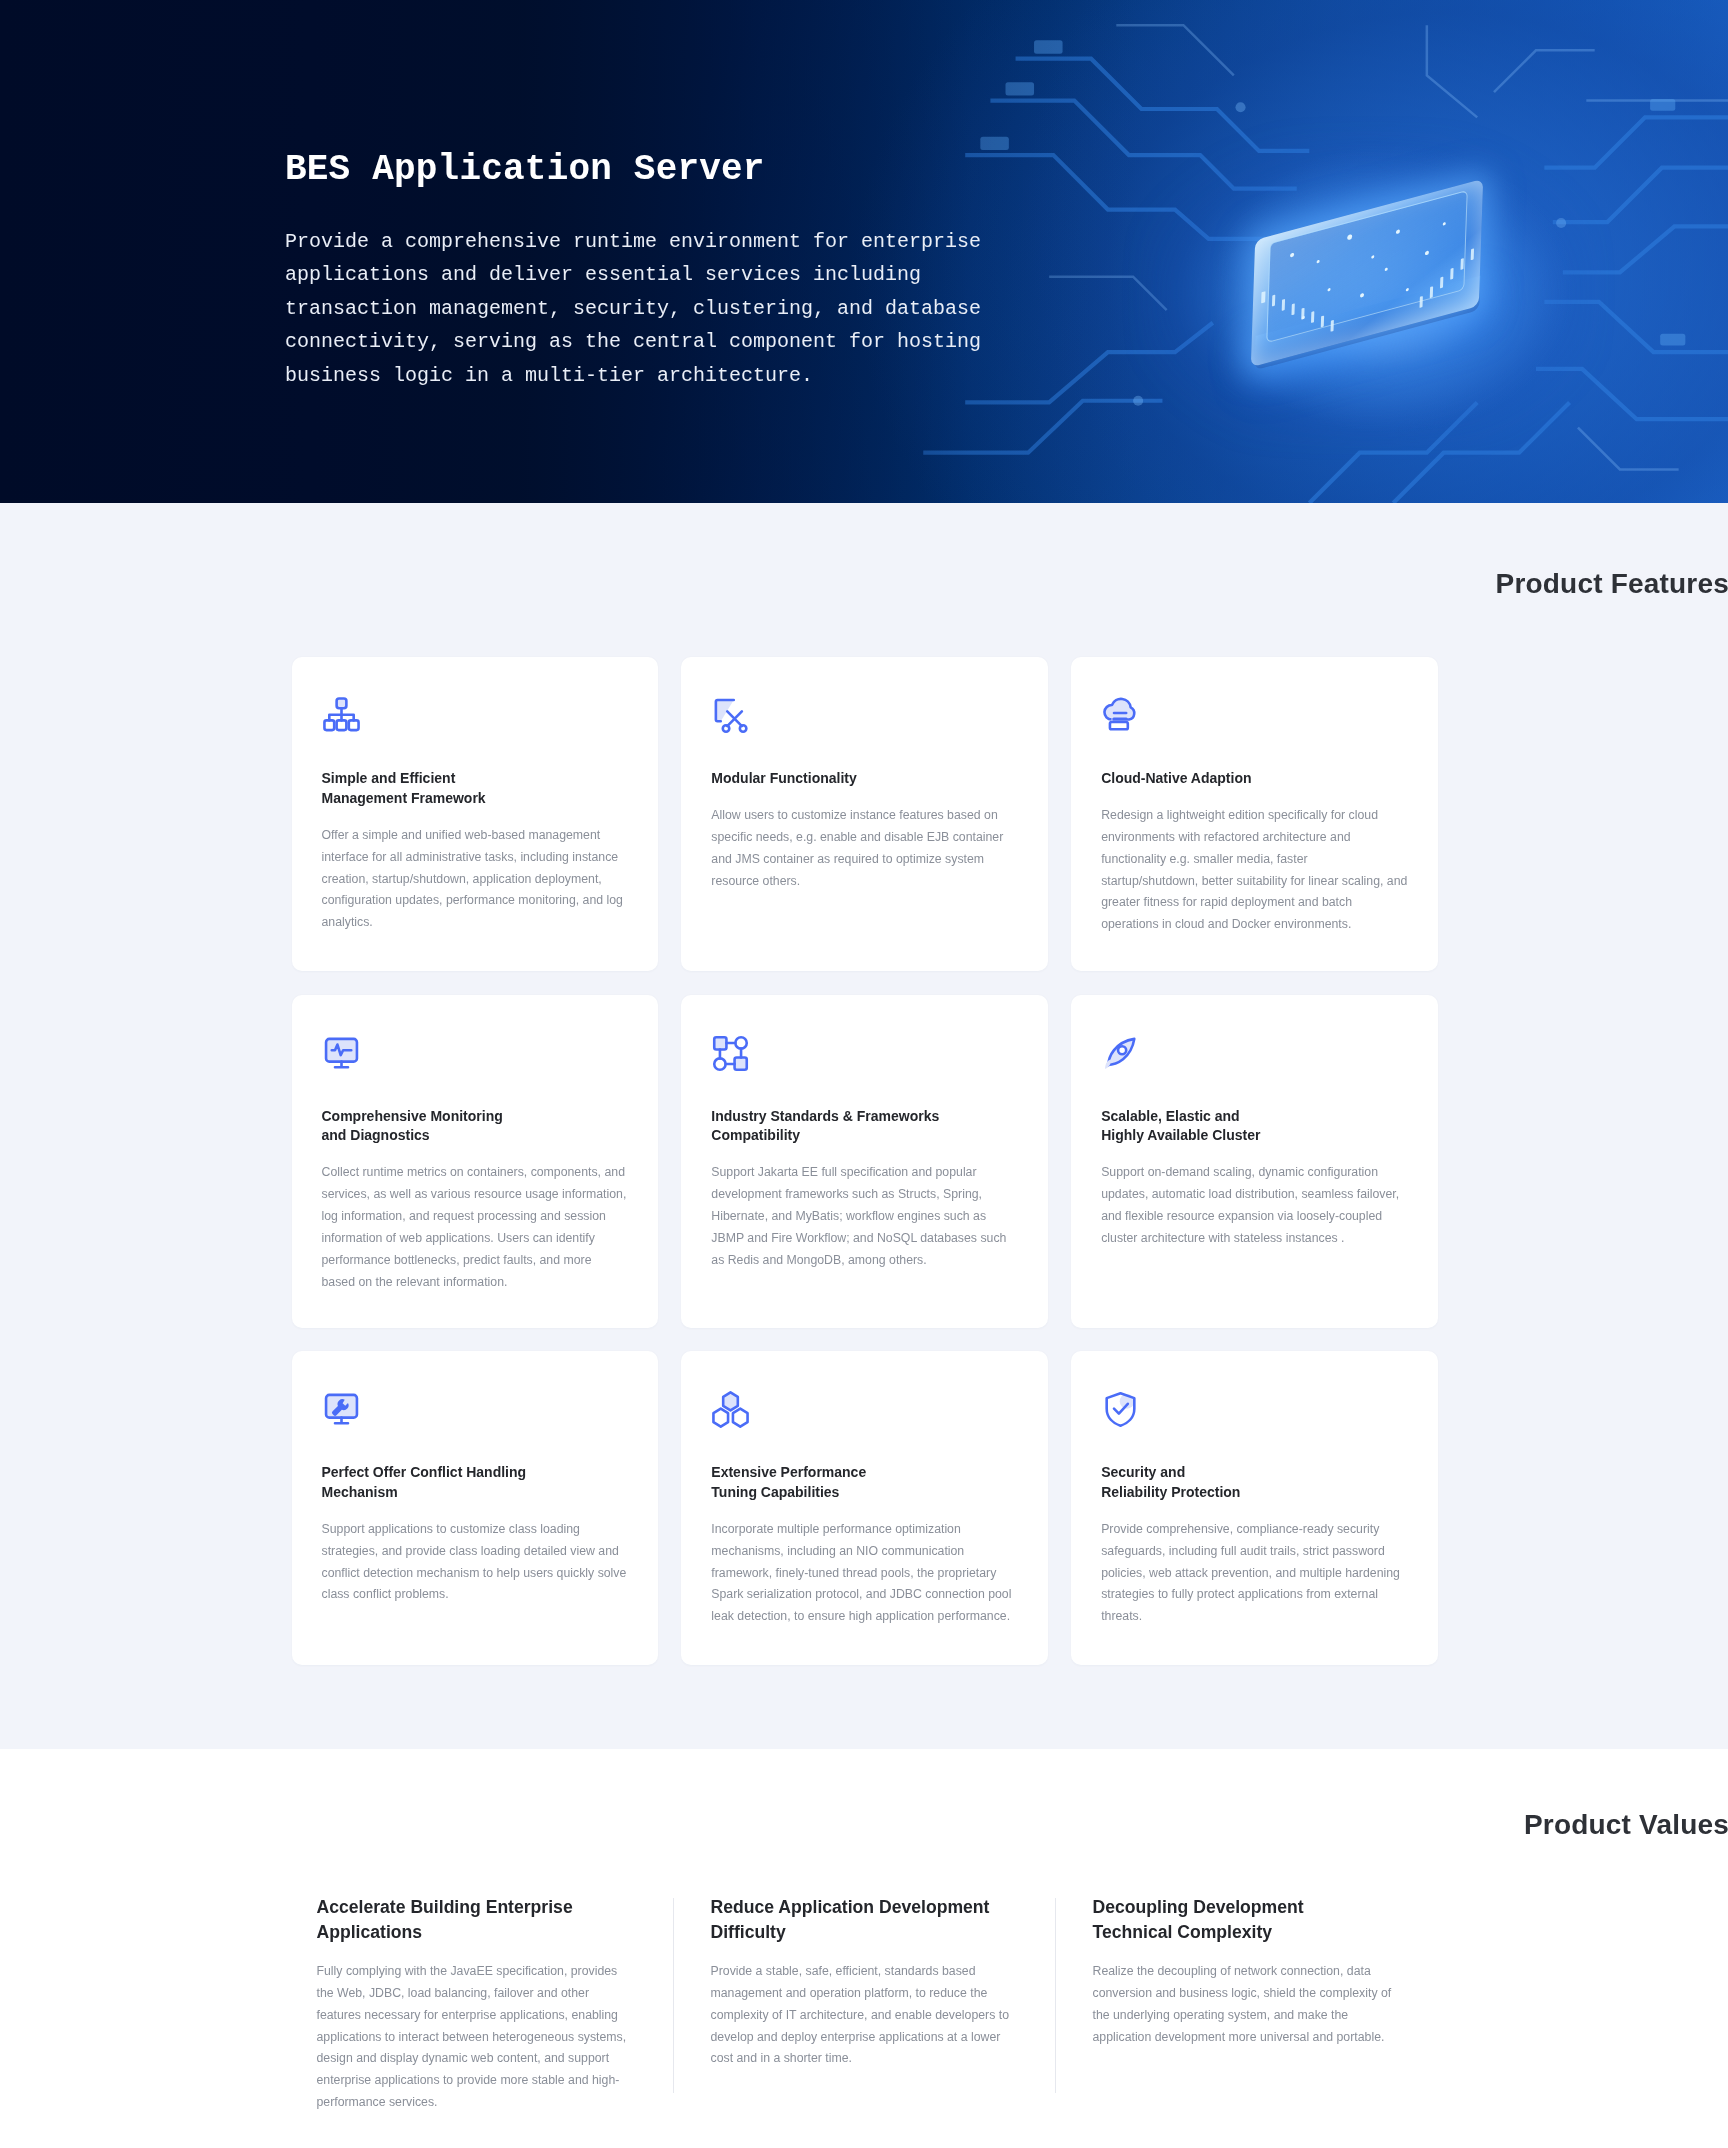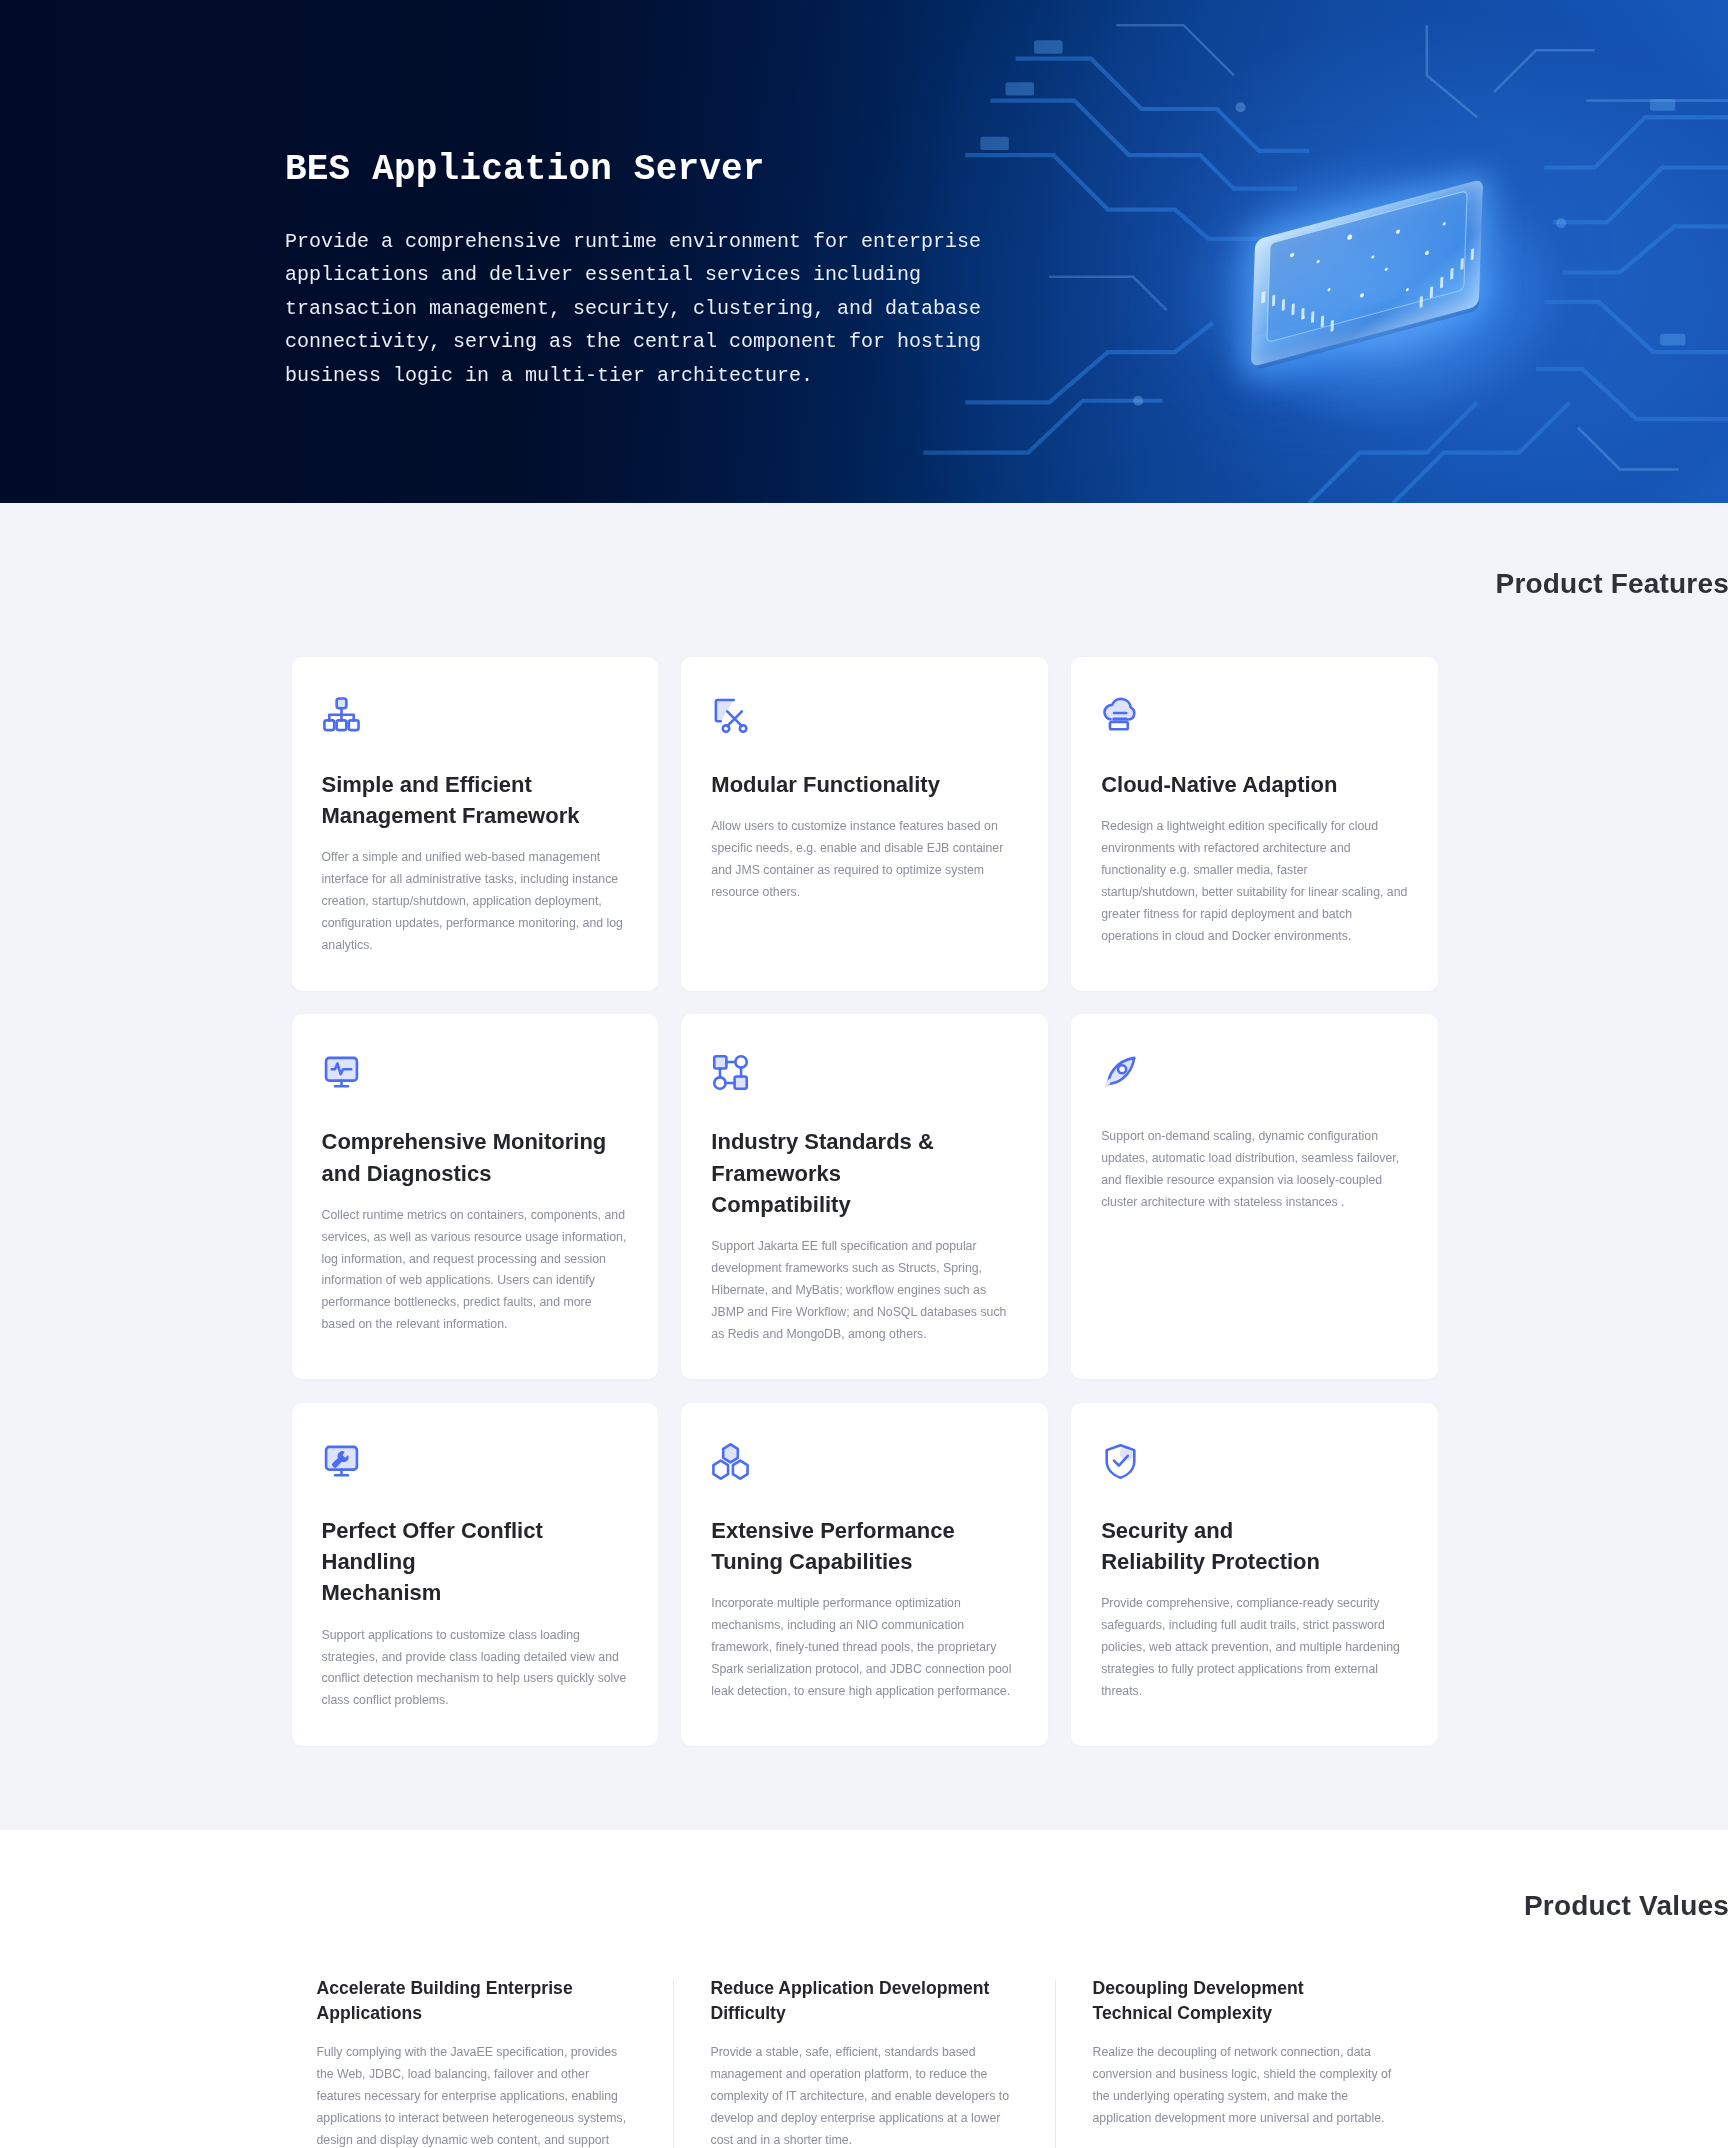--- a/index.html
+++ b/index.html
@@ -119,21 +119,21 @@
   .card {
     background:#ffffff;
     border-radius:10px;
     padding:39px 30px 34px;
     min-height:314px;
     box-shadow:0 0.8px 2.5px rgba(30,45,90,.035);
   }
   .card-icon { width:39px; height:39px; margin-bottom:34px; }
   .card-icon svg { display:block; width:39px; height:39px; }
   .card-title {
-    font-size:22px;
+    font-size:14px;
     font-weight:600;
     color:#24262b;
     line-height:1.42;
     margin-bottom:16px;
     white-space:pre-line;
   }
   .card-desc {
     font-size:12.3px;
     line-height:1.78;
     color:#8a8f99;
@@ -340,20 +340,22 @@
     </div>
 
     <div class="card">
       <div class="card-icon">
         <svg viewBox="0 0 48 48">
           <path d="M9 39 C9 28 17 10 41 6 C37 30 19 38 8 38 Z" fill="#dde3fb" stroke="#4a6cf7" stroke-width="3.2" stroke-linejoin="round"></path>
           <circle cx="26" cy="20" r="5" fill="#ffffff" stroke="#4a6cf7" stroke-width="3.2"></circle>
           <path d="M5 43 C5 36 8 32 13 31 C12 37 10 41 5 43 Z" fill="#dde3fb" stroke="none"></path>
         </svg>
       </div>
+      <h3 class="card-title">Scalable, Elastic and
+Highly Available Cluster</h3>
       <p class="card-desc">Support on-demand scaling, dynamic configuration updates, automatic load distribution, seamless failover, and flexible resource expansion via loosely-coupled cluster architecture with stateless instances .</p>
     </div>
 
     <div class="card">
       <div class="card-icon">
         <svg viewBox="0 0 48 48">
           <rect x="5" y="6" width="38" height="28" rx="4" fill="#dde3fb" stroke="#4a6cf7" stroke-width="3.2"></rect>
           <path d="M28 12 a6 6 0 0 0 -8.4 7.6 L13 26.2 a2.4 2.4 0 0 0 0 3.4 l1.4 1.4 a2.4 2.4 0 0 0 3.4 0 l6.6 -6.6 A6 6 0 0 0 32 16 l-3.4 3.4 -3.2 -3.2 Z" fill="#4a6cf7"></path>
           <path d="M24 34 V40 M16 41 H32" fill="none" stroke="#4a6cf7" stroke-width="3.2" stroke-linecap="round"></path>
         </svg>

